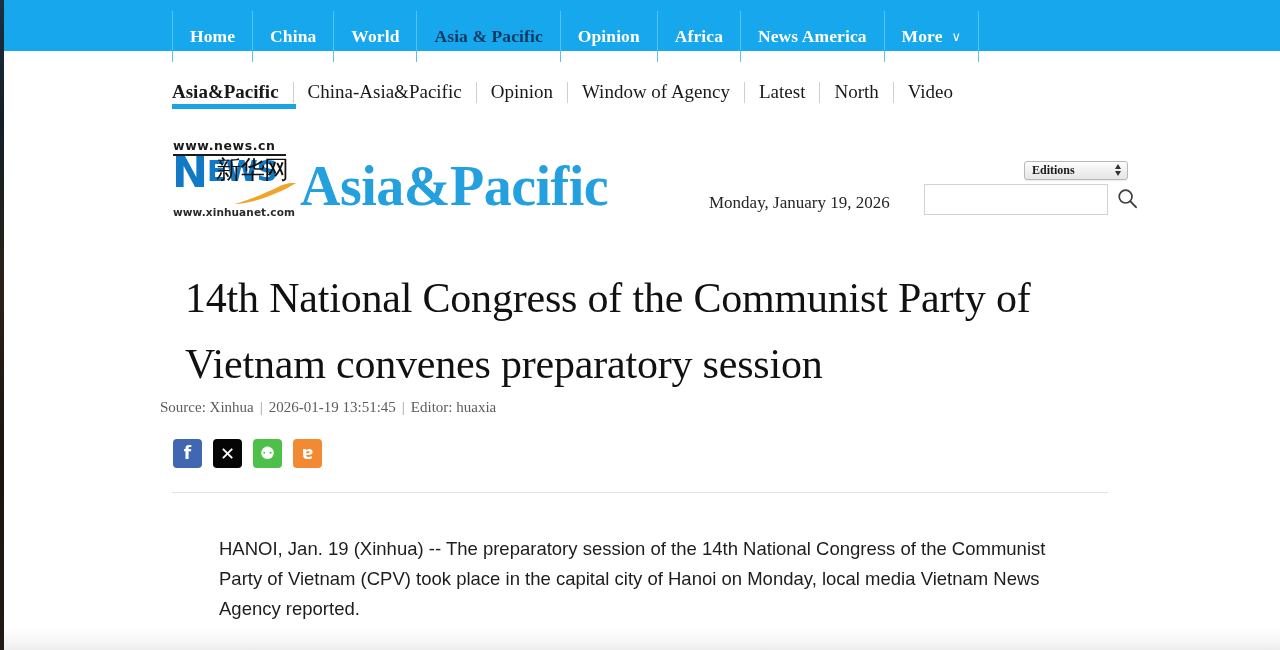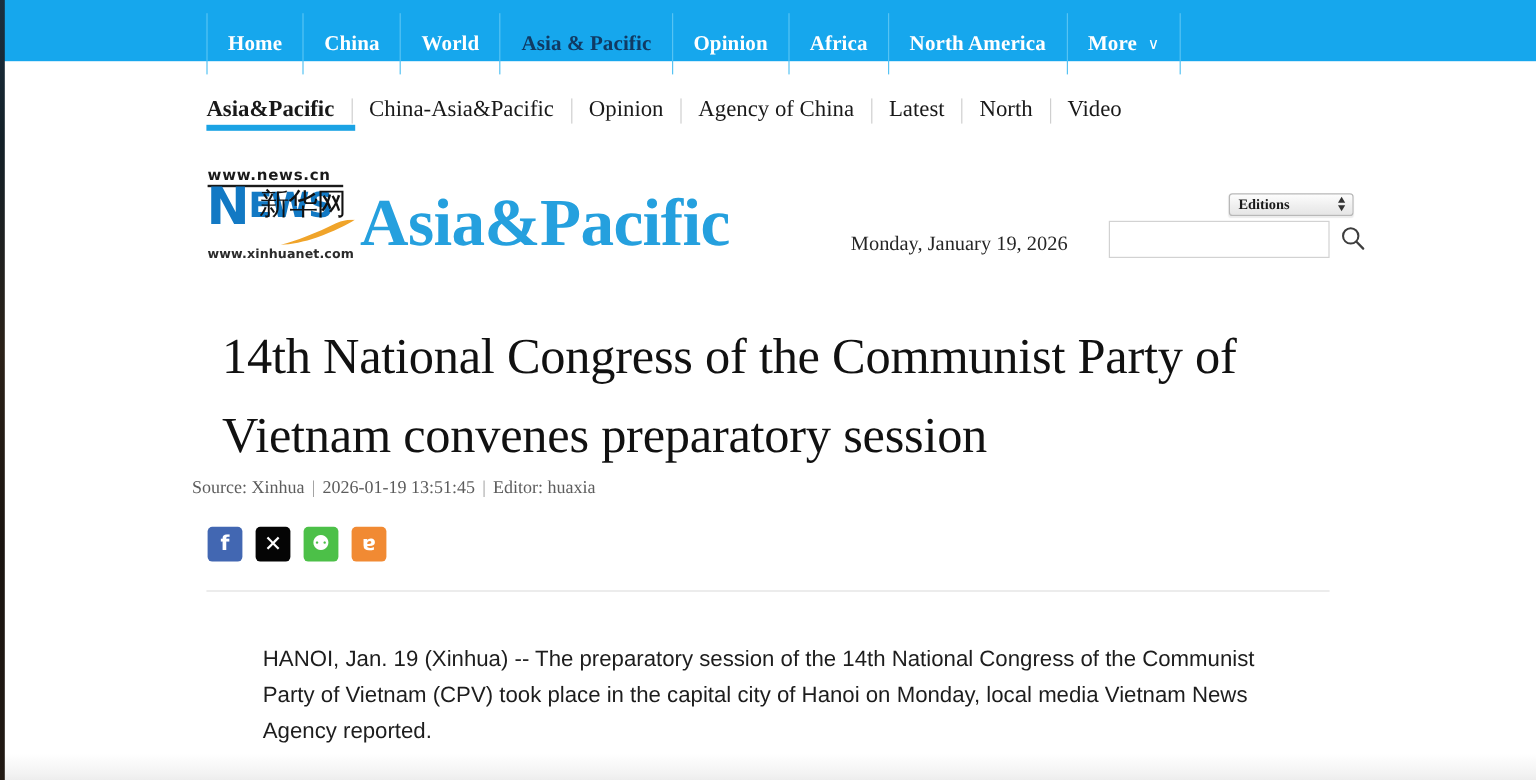--- a/index.html
+++ b/index.html
@@ -378,39 +378,39 @@
         <div class="nav-item active">
           <span>Asia &amp; Pacific</span>
         </div>
         <div class="nav-item">
           <span>Opinion</span>
         </div>
         <div class="nav-item">
           <span>Africa</span>
         </div>
         <div class="nav-item">
-          <span>North America</span>
+          <span>News America</span>
         </div>
         <div class="nav-item">
           <span>More</span>
           <span class="chev">∨</span>
         </div>
         <div class="nav-tail"></div>
       </div>
   </div>
   <div class="topnav-underline"></div>
 
   <div class="subnav" id="subnav">
       <span class="subnav-item active">Asia&amp;Pacific</span>
       <span class="subnav-sep"></span>
       <span class="subnav-item">China-Asia&amp;Pacific</span>
       <span class="subnav-sep"></span>
       <span class="subnav-item">Opinion</span>
       <span class="subnav-sep"></span>
-      <span class="subnav-item">Agency of China</span>
+      <span class="subnav-item">Window of Agency</span>
       <span class="subnav-sep"></span>
       <span class="subnav-item">Latest</span>
       <span class="subnav-sep"></span>
       <span class="subnav-item">North</span>
       <span class="subnav-sep"></span>
       <span class="subnav-item">Video</span>
     </div>
   <div class="subnav-underline"></div>
 
   <div class="masthead">

